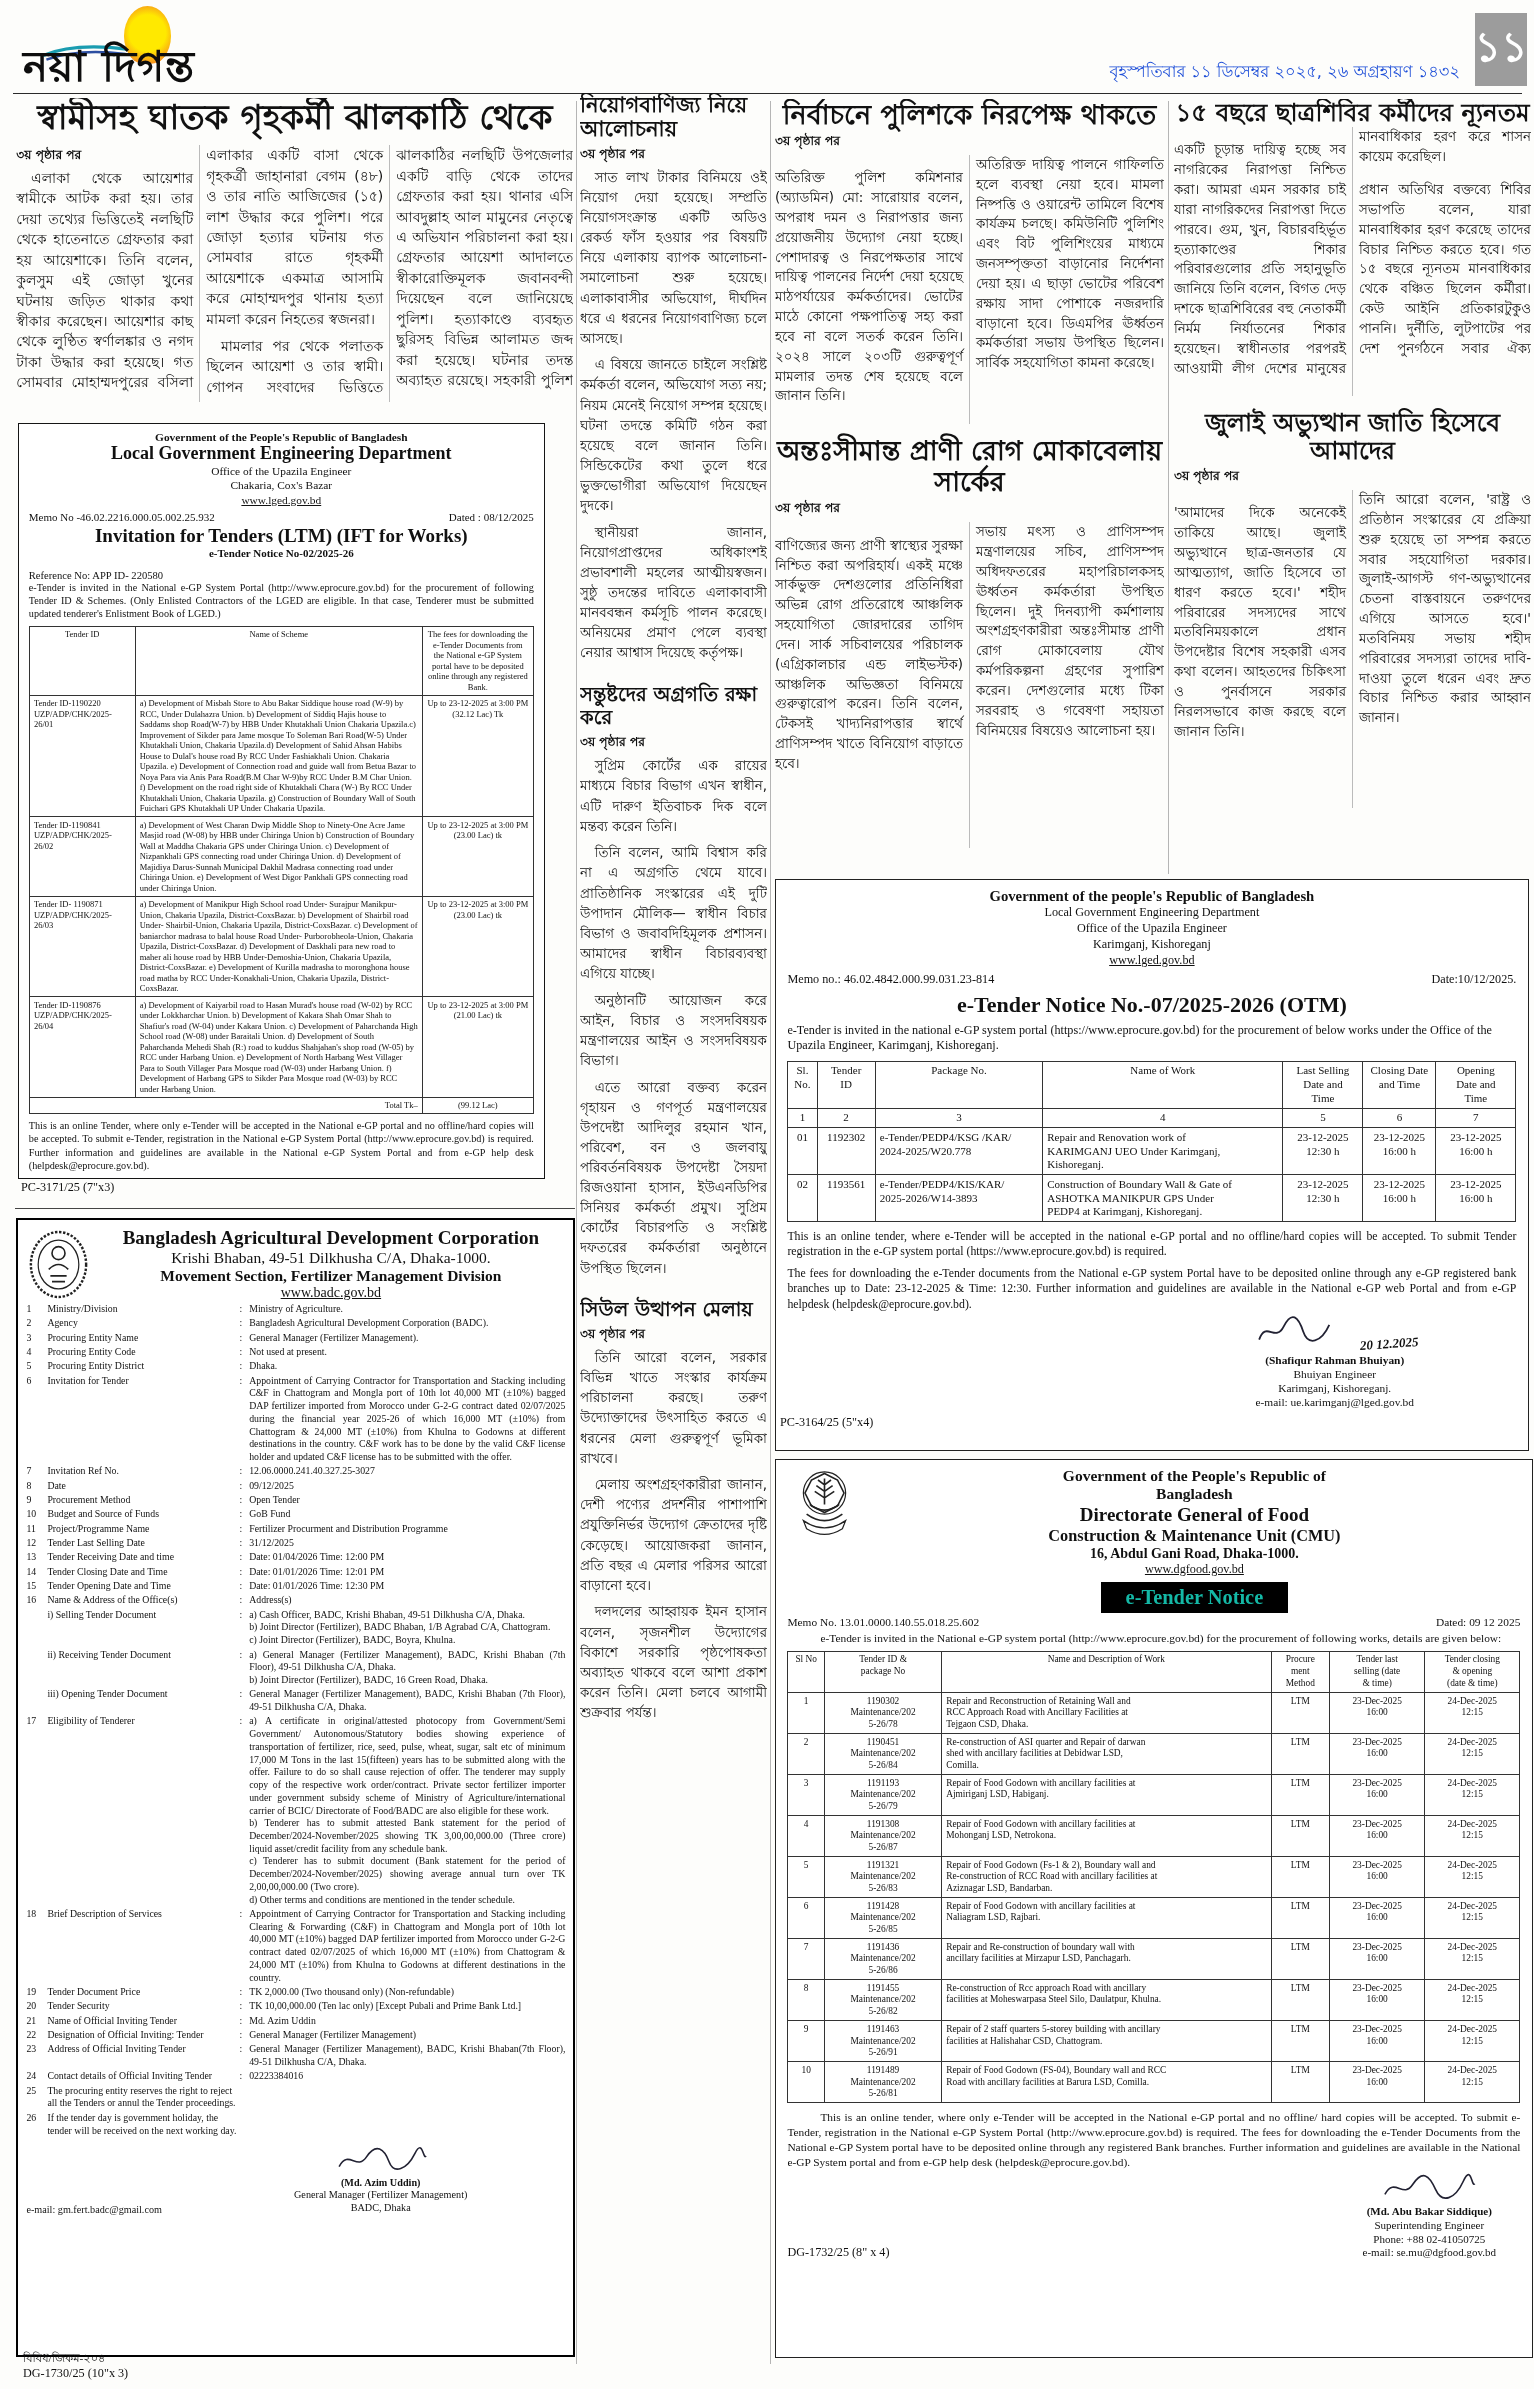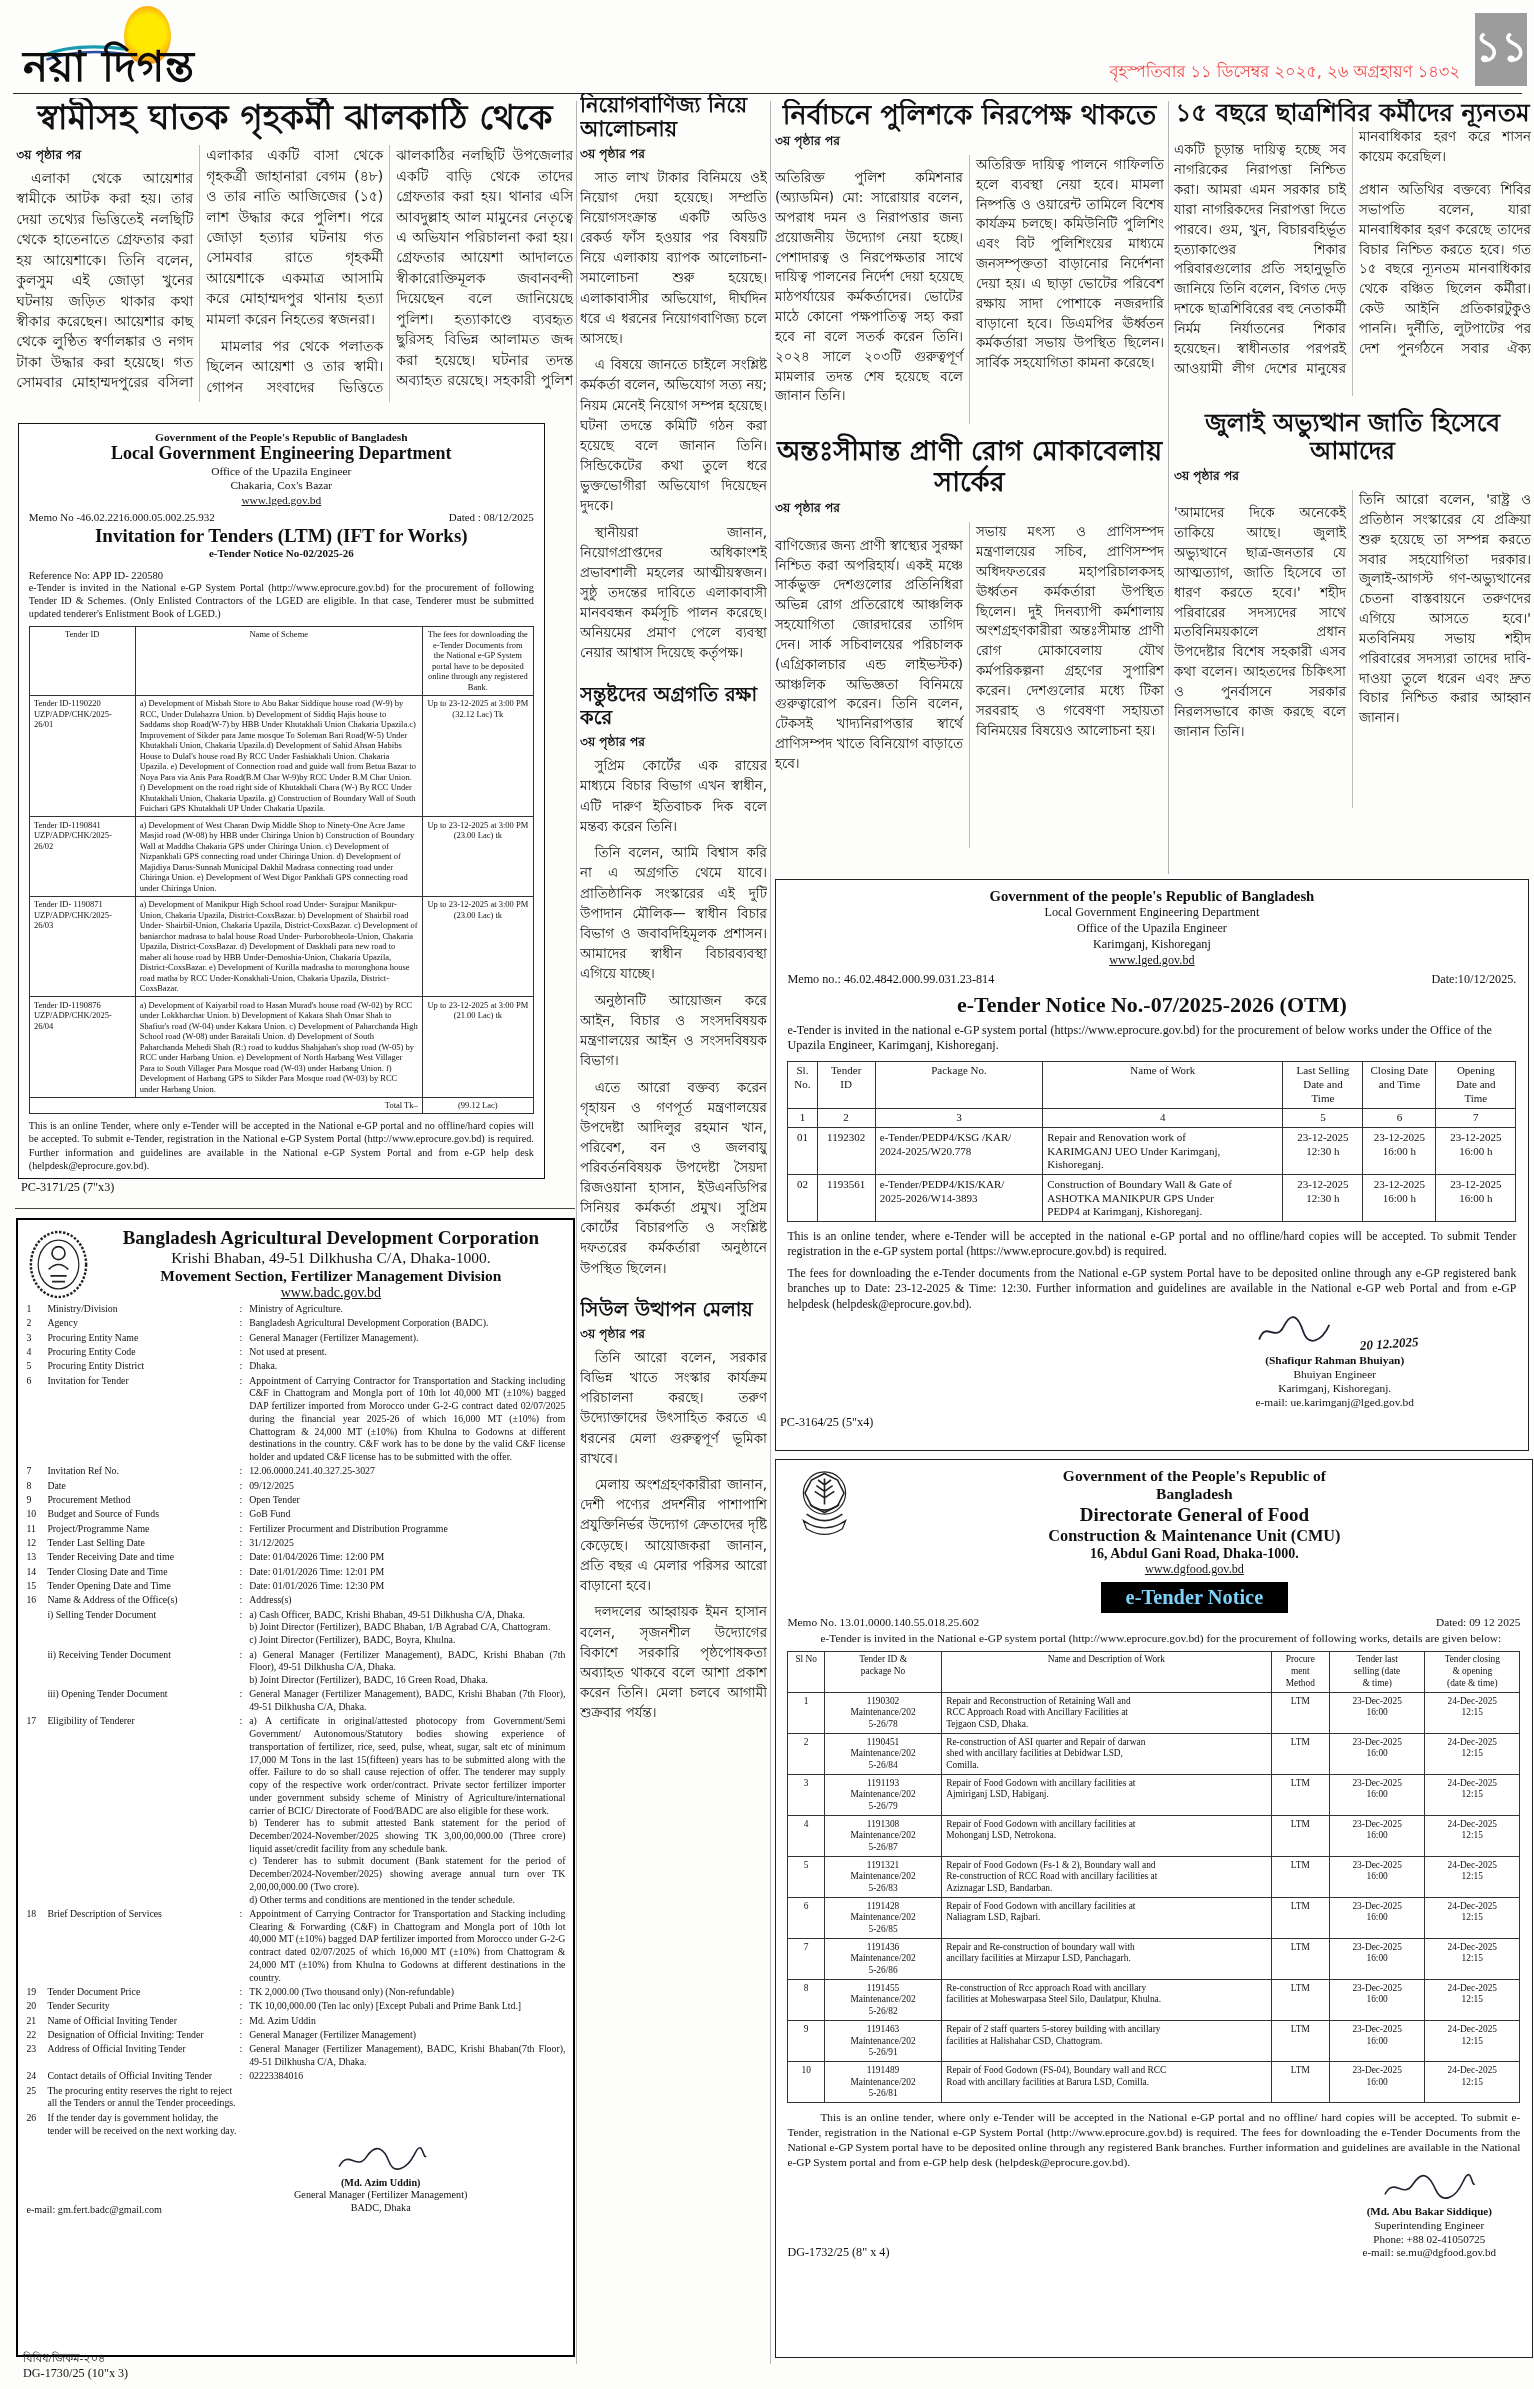--- a/index.html
+++ b/index.html
@@ -2,21 +2,21 @@
 <html style="font-size:13px"><head>
 <meta charset="utf-8">
 <style>
   html,body{margin:0;padding:0;background:#e8e8e8;}
   #page{position:relative;width:1535px;height:2389px;background:#fdfdfb;font-family:"DejaVu Sans",sans-serif;color:#111;overflow:hidden;}
   
   .masthead{position:absolute;left:18px;top:4.9px;width:269px;height:85px;}
   .sun{position:absolute;left:106px;top:1.6px;width:47px;height:60px;border-radius:50%;background:radial-gradient(circle at 50% 45%, #ffe900 0 45%, #f7941d 75%, rgba(247,148,29,0) 78%);}
   .swoosh{position:absolute;left:23px;top:36px;}
   .masthead-text{position:absolute;left:4.9px;top:29px;font-size:42px;font-weight:bold;letter-spacing:0.8px;color:#0d0d0d;}
-  .dateline{position:absolute;right:75px;top:59px;font-size:16.3px;color:#ef4444;}
+  .dateline{position:absolute;right:75px;top:59px;font-size:16.3px;color:#1d4ed8;}
   .pagebox{position:absolute;left:1475px;top:13px;width:52px;height:73px;background:#9c9c9c;color:#fff;display:flex;align-items:center;justify-content:center;font-size:41px;font-weight:bold;}
   .hrule{position:absolute;left:13px;right:13px;top:93px;border-top:1.6px solid #2a2a2a;}
   .hrule2{position:absolute;left:14.7px;top:1208px;width:560px;border-top:1.6px solid #444;}
   .vrule{position:absolute;width:0.8px;background:#b5b5b5;}
   
   .bn{font-family:"DejaVu Sans",sans-serif;}
   .art-head{font-weight:bold;text-align:center;line-height:1.15;}
   .cont-tag{font-weight:bold;font-size:12.2px;margin:1.6px 0 3.3px 0;}
   .art-body{text-align:justify;overflow:hidden;}
   .art-body p{margin:0 0 6.5px 0;text-indent:14.7px;}
@@ -89,21 +89,21 @@
   .scribble-date{font-style:italic;font-weight:bold;font-size:13px;transform:rotate(-4deg);display:inline-block;}
   
   #foodBox{position:absolute;left:775px;top:1459px;width:733px;height:884px;border:1.6px solid #222;padding:6.5px 11.4px;overflow:hidden;}
   .food-head{display:flex;align-items:flex-start;}
   .food-head .seal{flex:0 0 81px;}
   .food-head .ht{flex:1;text-align:center;font-family:"Liberation Serif",serif;}
   .food-head .h1{font-weight:bold;font-size:15.5px;line-height:1.2;}
   .food-head .h2{font-weight:bold;font-size:19px;}
   .food-head .h3{font-weight:bold;font-size:16.3px;}
   .food-head .h4{font-weight:bold;font-size:14px;}
-  .etn-badge{display:inline-block;background:#000;color:#7dd3fc;font-weight:bold;font-size:20.4px;padding:4.1px 24.4px;margin-top:4.9px;font-family:"Liberation Serif",serif;}
+  .etn-badge{display:inline-block;background:#000;color:#14b8a6;font-weight:bold;font-size:20.4px;padding:4.1px 24.4px;margin-top:4.9px;font-family:"Liberation Serif",serif;}
   #foodBox .memo-row{font-size:11.4px;}
   #foodBox .intro{font-size:11.4px;line-height:1.3;margin-top:3.3px;text-indent:33px;}
   #foodBox table.nt{font-size:9.4px;line-height:1.25;margin-top:4.9px;}
   #foodBox th{font-weight:normal;text-align:center;}
   #foodBox .footer-para{font-size:11.4px;line-height:1.32;text-align:justify;margin-top:6.5px;text-indent:33px;}
   #foodBox .bottom{display:flex;justify-content:space-between;align-items:flex-end;margin-top:3.3px;}
   #foodBox .sigblock{font-size:11px;padding-right:24.4px;}
   .seal-svg{display:block;}
 </style>
 </head>

